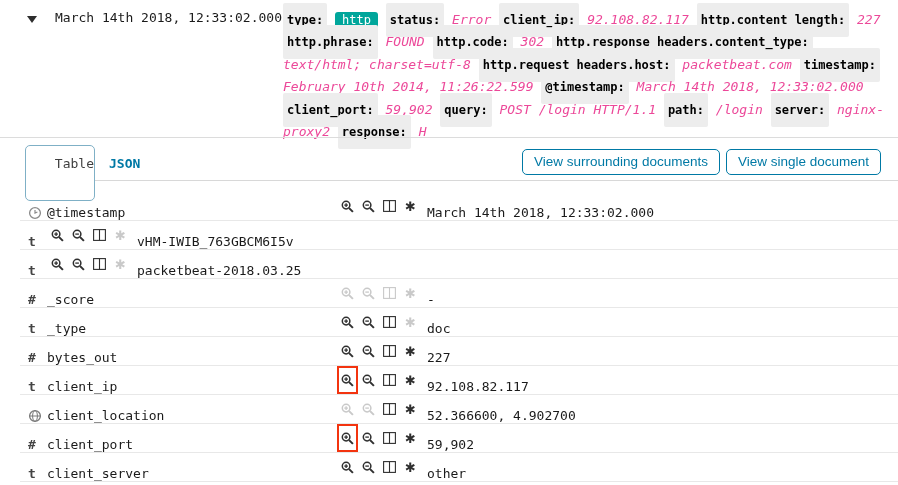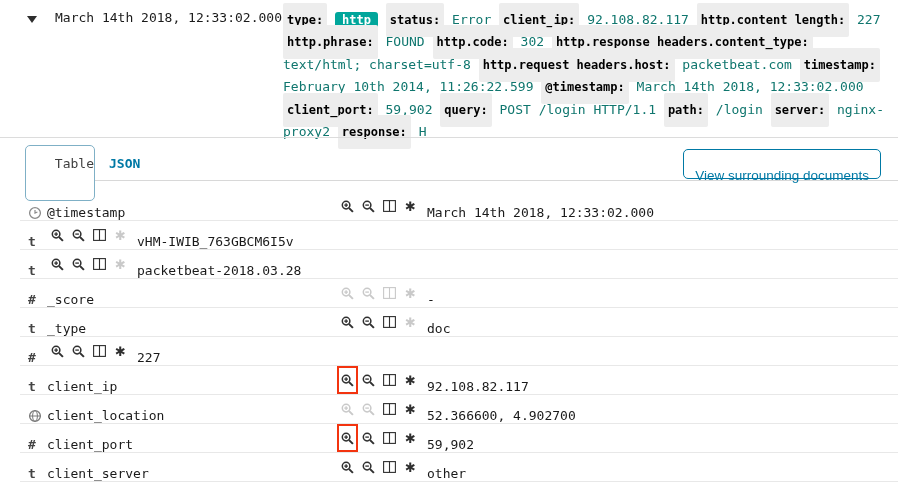--- a/index.html
+++ b/index.html
@@ -22,40 +22,40 @@
   .header-ts{position:absolute;left:55px;top:10px;white-space:nowrap;}
   .doc-summary{
     position:absolute;left:283px;top:9px;width:613px;
     line-height:22.4px;word-break:break-word;
   }
   .chip-label{
     background:#ededed;color:#000;font-weight:bold;font-size:12px;
     padding:10px 4px;border-radius:2px;white-space:nowrap;
   }
   .chip-badge{
-    background:var(--teal);color:#fff;font-weight:bold;font-size:12px;
+    background:var(--teal);color:#fff;font-weight:normal;font-size:12px;
     padding:1px 7px;border-radius:3px;white-space:nowrap;
   }
-  .chip-value{color:#0f766e;}
+  .chip-value{color:#ec4899;font-style:italic;}
   
   .top-divider{position:absolute;left:0;right:0;top:137px;border-top:1px solid #dcdcdc;}
   .tab-baseline{position:absolute;left:94px;right:0;top:180px;border-top:1px solid #d8d8d8;}
   .tab-table{
     position:absolute;left:25px;top:145px;width:70px;height:56px;z-index:2;
     background:#fff;border:1px solid #7fb0c6;border-radius:5px;
     text-align:right;line-height:36px;color:#3f3f3f;cursor:pointer;
   }
   .tab-json{
     position:absolute;left:109px;top:153px;height:22px;z-index:2;
     color:var(--blue);line-height:22px;cursor:pointer;font-weight:bold;
   }
   .btn-row{position:absolute;right:17px;top:149px;display:flex;gap:6px;}
   .view-btn{
     height:26px;border:1px solid var(--blue);color:var(--blue);background:#fff;
-    border-radius:5px;padding:14px 11px;font-family:"Liberation Sans",sans-serif;
+    border-radius:5px;padding:0 11px;font-family:"Liberation Sans",sans-serif;
     font-size:13.5px;line-height:24px;cursor:pointer;white-space:nowrap;
   }
   
   .doc-table{position:absolute;left:0;right:0;top:192px;}
   .row{
     display:flex;align-items:flex-end;height:29px;
     margin-left:20px;border-bottom:1px solid var(--line);
   }
   .ficon{
     width:27px;padding-left:8px;flex:none;color:#444;font-weight:bold;
@@ -79,20 +79,21 @@
 <div class="expand-arrow"></div>
 <div class="header-ts">March 14th 2018, 12:33:02.000</div>
 <div class="doc-summary"><span class="chip-label">type:</span> <span class="chip-badge">http</span> <span class="chip-label">status:</span> <span class="chip-value">Error</span> <span class="chip-label">client_ip:</span> <span class="chip-value">92.108.82.117</span> <span class="chip-label">http.content_length:</span> <span class="chip-value">227</span> <span class="chip-label">http.phrase:</span> <span class="chip-value">FOUND</span> <span class="chip-label">http.code:</span> <span class="chip-value">302</span> <span class="chip-label">http.response_headers.content_type:</span> <span class="chip-value">text/html; charset=utf-8</span> <span class="chip-label">http.request_headers.host:</span> <span class="chip-value">packetbeat.com</span> <span class="chip-label">timestamp:</span> <span class="chip-value">February 10th 2014, 11:26:22.599</span> <span class="chip-label">@timestamp:</span> <span class="chip-value">March 14th 2018, 12:33:02.000</span> <span class="chip-label">client_port:</span> <span class="chip-value">59,902</span> <span class="chip-label">query:</span> <span class="chip-value">POST /login HTTP/1.1</span> <span class="chip-label">path:</span> <span class="chip-value">/login</span> <span class="chip-label">server:</span> <span class="chip-value">nginx-proxy2</span> <span class="chip-label">response:</span> <span class="chip-value">H</span> </div>
 
 <div class="top-divider"></div>
 <div class="tab-baseline"></div>
 <div class="tab-table">Table</div>
 <div class="tab-json">JSON</div>
 <div class="btn-row">
   <button class="view-btn">View surrounding documents</button>
+  <button class="view-btn">View single document</button>
 </div>
 
 <div class="doc-table">
     <div class="row">
       <span class="ficon">
         <svg width="14" height="14" viewBox="0 0 14 14">
           <circle cx="7" cy="7" r="5.4" fill="none" stroke="#8a8a8a" stroke-width="1.3"></circle>
           <path d="M7 3.9 L7 7 L9.4 6" fill="none" stroke="#8a8a8a" stroke-width="1.2"></path>
         </svg>
       </span>
@@ -176,21 +177,21 @@
         <span class="abtn">
           <svg width="13" height="12" viewBox="0 0 13 12">
             <rect x="0.6" y="0.6" width="11.8" height="10.8" fill="none" stroke="currentColor" stroke-width="1.1"></rect>
             <line x1="6.5" y1="0.6" x2="6.5" y2="11.4" stroke="currentColor" stroke-width="1.1"></line>
           </svg>
         </span>
         <span class="abtn disabled">
           <span class="star-glyph">✱</span>
         </span>
       </span>
-      <span class="fvalue">packetbeat-2018.03.28</span>
+      <span class="fvalue">packetbeat-2018.03.25</span>
     </div>
     <div class="row">
       <span class="ficon letter">#</span>
       <span class="fname">_score</span>
       <span class="actions">
         <span class="abtn disabled">
           <svg width="13" height="13" viewBox="0 0 13 13">
             <circle cx="5.1" cy="5.1" r="3.8" fill="none" stroke="currentColor" stroke-width="1.5"></circle>
             <line x1="8.1" y1="8.1" x2="11.9" y2="11.9" stroke="currentColor" stroke-width="2"></line>
             <line x1="3.3" y1="5.1" x2="6.9" y2="5.1" stroke="currentColor" stroke-width="1.3"></line>
@@ -242,20 +243,21 @@
           </svg>
         </span>
         <span class="abtn disabled">
           <span class="star-glyph">✱</span>
         </span>
       </span>
       <span class="fvalue">doc</span>
     </div>
     <div class="row">
       <span class="ficon letter">#</span>
+      <span class="fname">bytes_out</span>
       <span class="actions">
         <span class="abtn">
           <svg width="13" height="13" viewBox="0 0 13 13">
             <circle cx="5.1" cy="5.1" r="3.8" fill="none" stroke="currentColor" stroke-width="1.5"></circle>
             <line x1="8.1" y1="8.1" x2="11.9" y2="11.9" stroke="currentColor" stroke-width="2"></line>
             <line x1="3.3" y1="5.1" x2="6.9" y2="5.1" stroke="currentColor" stroke-width="1.3"></line>
             <line x1="5.1" y1="3.3" x2="5.1" y2="6.9" stroke="currentColor" stroke-width="1.3"></line>
           </svg>
         </span>
         <span class="abtn">

